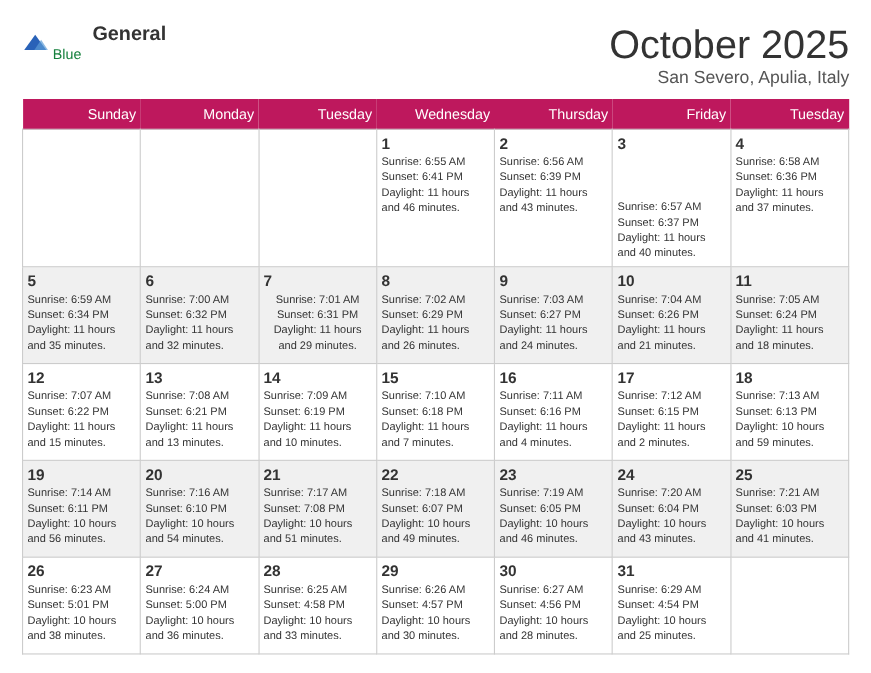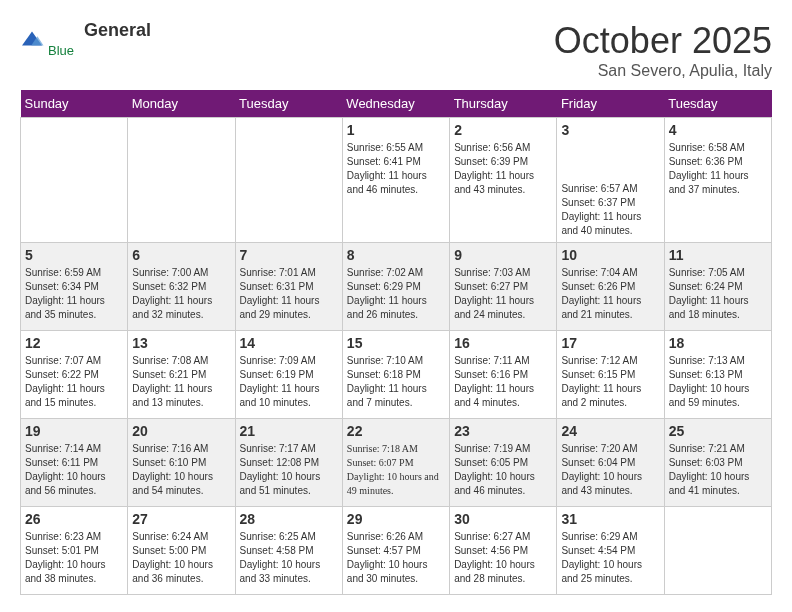--- a/index.html
+++ b/index.html
@@ -36,24 +36,24 @@
     .subtitle {
       font-size: 16px;
       color: #555;
     }
     .calendar-table {
       width: 100%;
       border-collapse: collapse;
       font-size: 11px;
     }
     .calendar-table th {
-      background-color: #701a75;
+      background-color: #be185d;
       color: white;
       padding: 6px 4px;
-      text-align: left;
+      text-align: right;
       font-size: 13px;
       font-weight: normal;
     }
     .calendar-table td {
       border: 1px solid #ccc;
       vertical-align: top;
       padding: 4px;
       height: 88px;
       width: 107px;
     }
@@ -148,21 +148,21 @@
 Daylight: 11 hours and 35 minutes.</div>
         </td>
         <td>
           <div class="day-number">6</div>
           <div class="day-info" style="white-space: pre-line;">Sunrise: 7:00 AM
 Sunset: 6:32 PM
 Daylight: 11 hours and 32 minutes.</div>
         </td>
         <td>
           <div class="day-number">7</div>
-          <div class="day-info" style="white-space: pre-line;">Sunrise: 7:01 AM
+          <div class="day-info" style="white-space: pre-line; text-align: center;">Sunrise: 7:01 AM
 Sunset: 6:31 PM
 Daylight: 11 hours and 29 minutes.</div>
         </td>
         <td>
           <div class="day-number">8</div>
           <div class="day-info" style="white-space: pre-line;">Sunrise: 7:02 AM
 Sunset: 6:29 PM
 Daylight: 11 hours and 26 minutes.</div>
         </td>
         <td>
@@ -237,26 +237,26 @@
         </td>
         <td>
           <div class="day-number">20</div>
           <div class="day-info" style="white-space: pre-line;">Sunrise: 7:16 AM
 Sunset: 6:10 PM
 Daylight: 10 hours and 54 minutes.</div>
         </td>
         <td>
           <div class="day-number">21</div>
           <div class="day-info" style="white-space: pre-line;">Sunrise: 7:17 AM
-Sunset: 12:08 PM
+Sunset: 7:08 PM
 Daylight: 10 hours and 51 minutes.</div>
         </td>
         <td>
           <div class="day-number">22</div>
-          <div class="day-info" style="white-space: pre-line; font-family: Liberation Serif, serif;">Sunrise: 7:18 AM
+          <div class="day-info" style="white-space: pre-line;">Sunrise: 7:18 AM
 Sunset: 6:07 PM
 Daylight: 10 hours and 49 minutes.</div>
         </td>
         <td>
           <div class="day-number">23</div>
           <div class="day-info" style="white-space: pre-line;">Sunrise: 7:19 AM
 Sunset: 6:05 PM
 Daylight: 10 hours and 46 minutes.</div>
         </td>
         <td>

